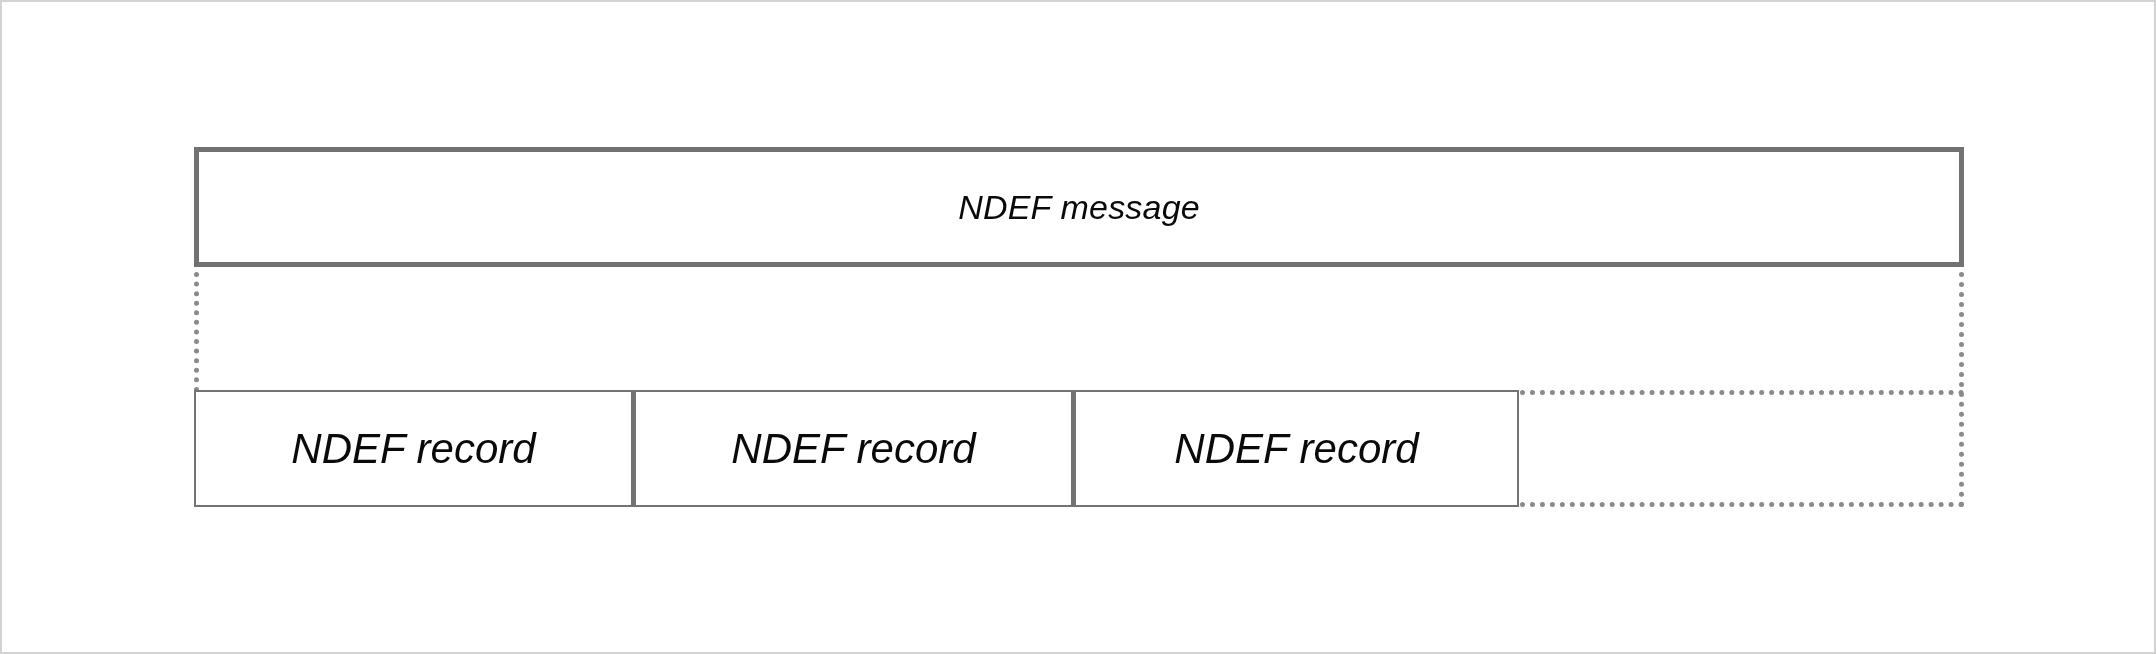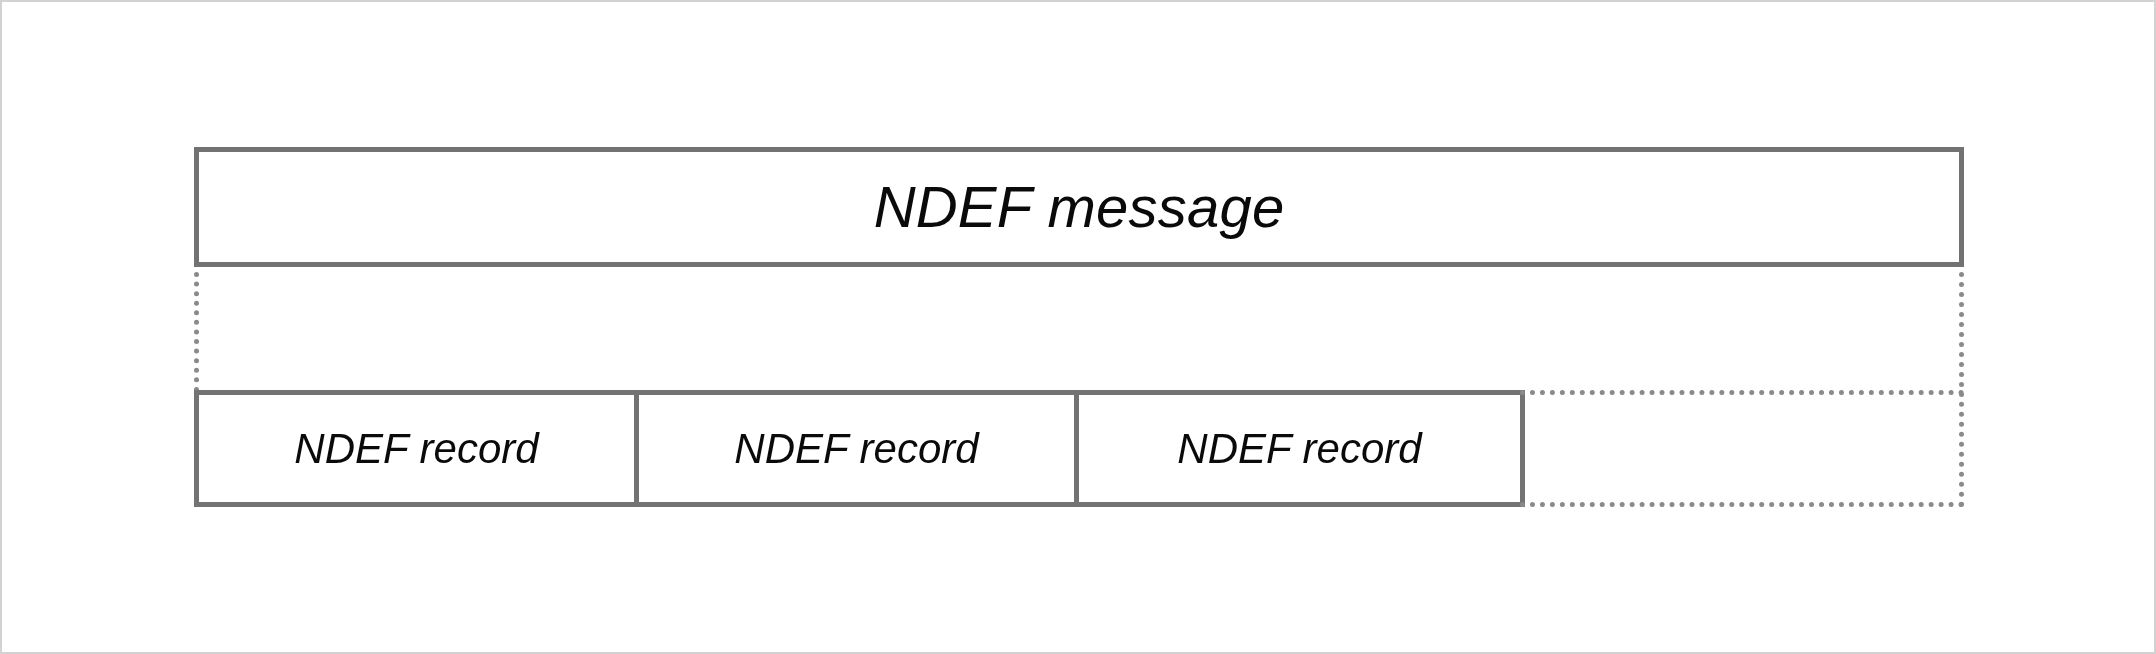--- a/index.html
+++ b/index.html
@@ -33,21 +33,21 @@
     border: 5px solid #727272;
     background: #ffffff;
     display: flex;
     align-items: center;
     justify-content: center;
   }
   .message-label {
     font-family: "Liberation Sans", sans-serif;
     font-style: italic;
     font-weight: 400;
-    font-size: 58px;
+    font-size: 34px;
     color: #0a0a0a;
     letter-spacing: 0.2px;
     white-space: nowrap;
     line-height: 1;
   }
 
   
   .connector-left {
     position: absolute;
     left: 192px;
@@ -74,21 +74,21 @@
     height: 117px;
   }
 
   .records-solid {
     position: absolute;
     left: 0;
     top: 0;
     height: 117px;
     box-sizing: border-box;
     display: flex;
-    border: 5px solid #737373;
+    border: 2px solid #737373;
     background: #ffffff;
   }
 
   .record-cell {
     box-sizing: border-box;
     display: flex;
     align-items: center;
     justify-content: center;
     background: #ffffff;
     border-right: 5px solid #727272;

